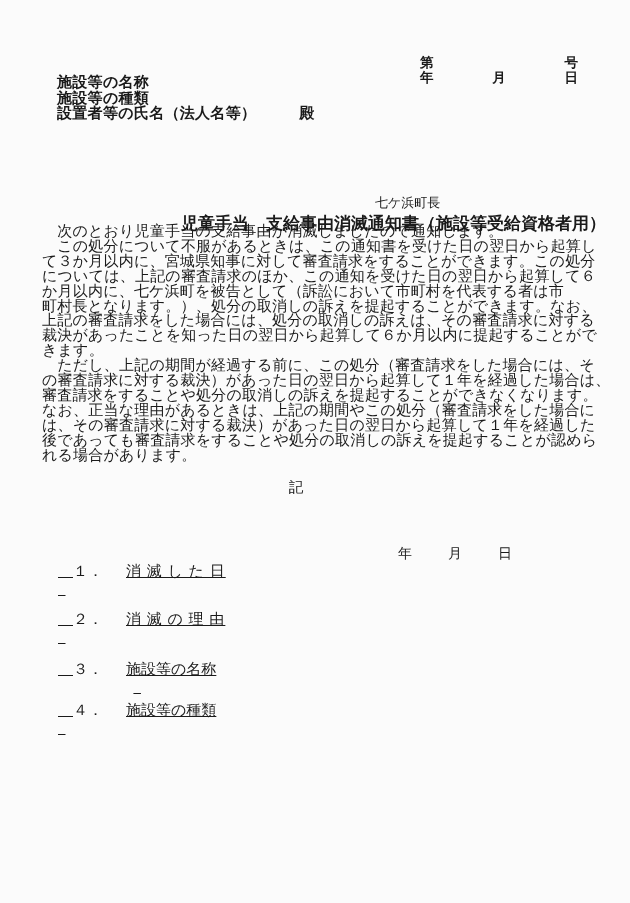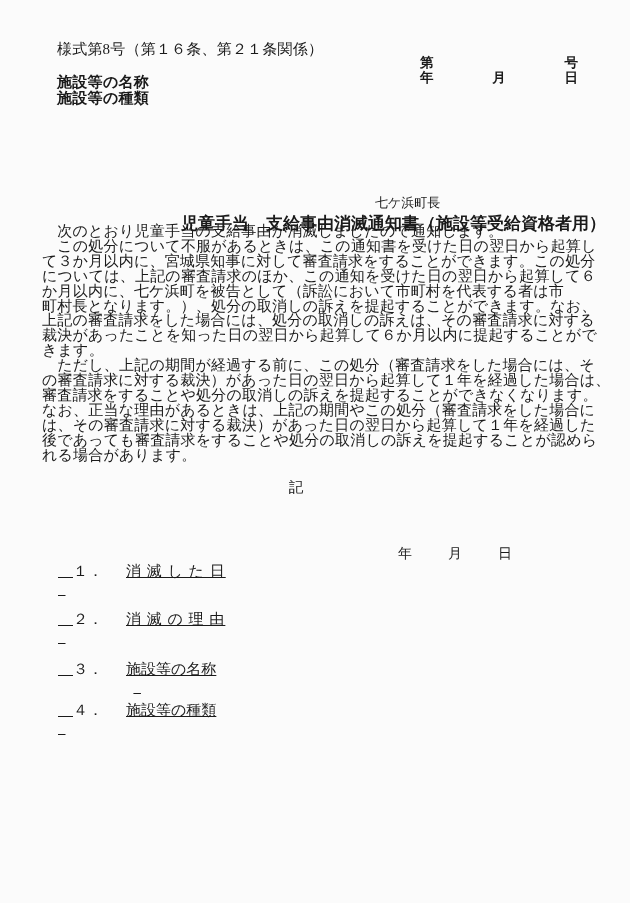--- a/index.html
+++ b/index.html
@@ -115,37 +115,39 @@
     display: flex;
     justify-content: space-between;
     font-size: 14px;
   }
 </style>
 </head>
 <body>
 
 <div class="page">
 
-  <div class="abs form-number">様式第8号（第１６条、第２１条関係）</div>
 
   <div class="abs docno-block">
     <div class="docno-row">
       <span>第</span>
       <span>号</span>
     </div>
     <div class="docno-row">
       <span>年</span>
       <span>月</span>
       <span>日</span>
     </div>
   </div>
 
   <div class="abs recipient-block">
     <div>施設等の名称</div>
     <div>施設等の種類</div>
+    <div>
+      <span>設置者等の氏名（法人名等）</span><span class="honorific">殿</span>
+    </div>
   </div>
 
   <div class="abs issuer">七ケ浜町長</div>
 
   <div class="abs doc-title">児童手当　支給事由消滅通知書（施設等受給資格者用）</div>
 
   <div class="abs body-text">　次のとおり児童手当の支給事由が消滅しましたので通知します。
 　この処分について不服があるときは、この通知書を受けた日の翌日から起算し
 て３か月以内に、宮城県知事に対して審査請求をすることができます。この処分
 については、上記の審査請求のほか、この通知を受けた日の翌日から起算して６

